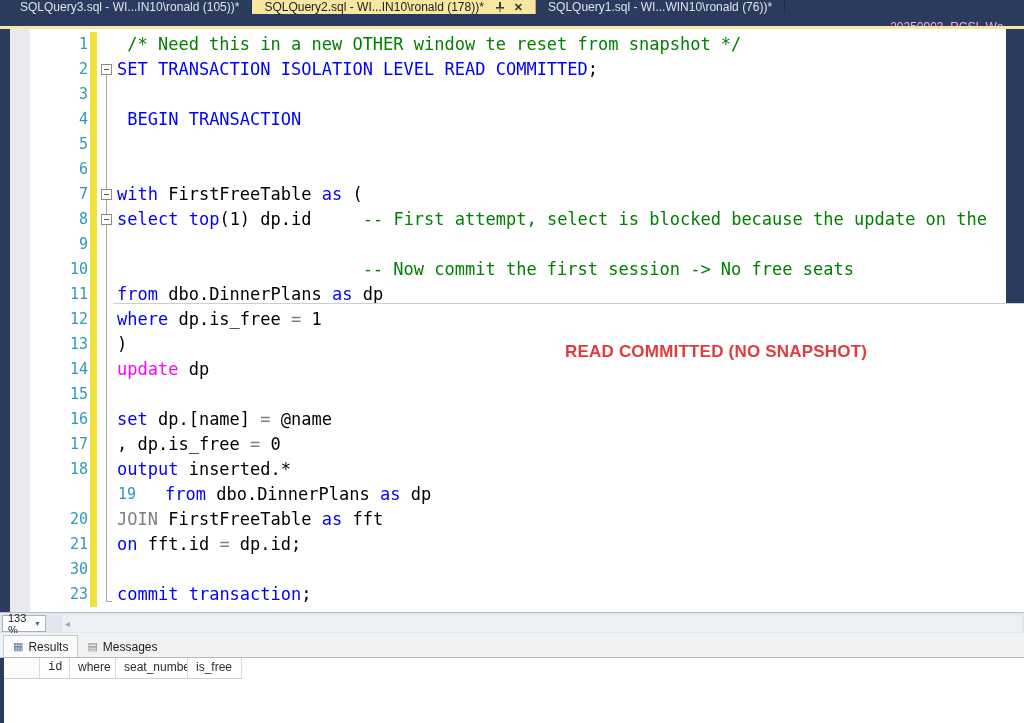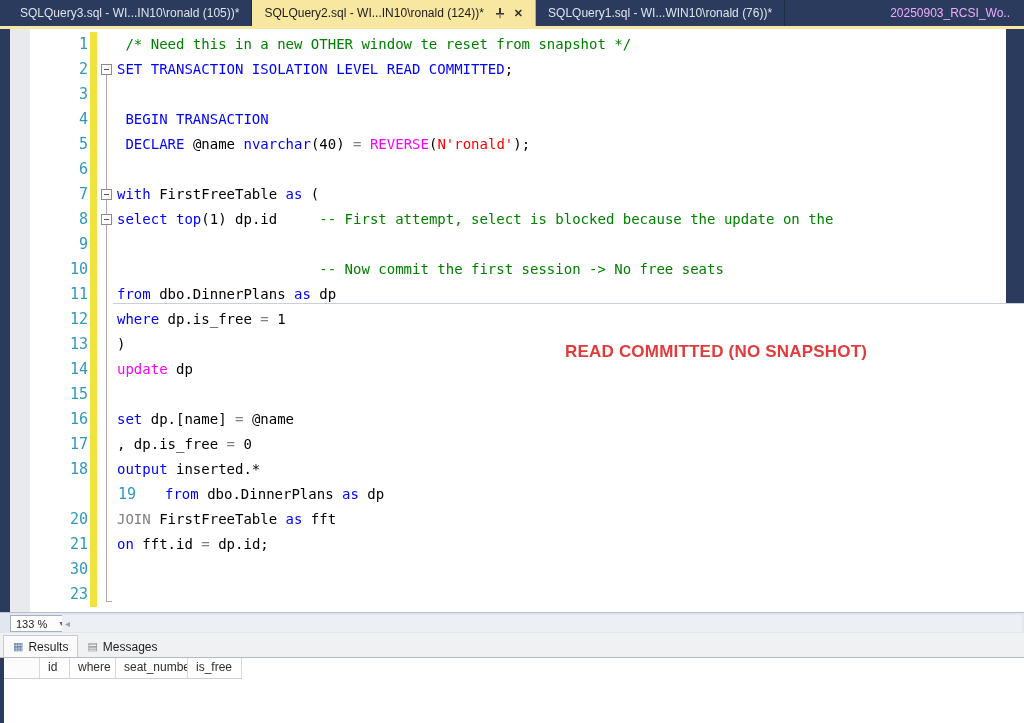--- a/index.html
+++ b/index.html
@@ -3,21 +3,21 @@
 <meta charset="utf-8">
 <style>
   html,body{margin:0;padding:0;}
   body{
     width:1024px;height:723px;position:relative;overflow:hidden;
     background:#2a3b5e;
     font-family:"Liberation Sans", sans-serif;
     -webkit-font-smoothing:antialiased;
   }
   
-  #tabbar{position:absolute;left:0;top:0;width:1024px;height:26px;display:flex;align-items:stretch;}
+  #tabbar{position:absolute;left:0;top:0;width:1024px;height:26px;display:flex;align-items:stretch;flex-direction:column;}
   #tabs-left{display:flex;align-items:stretch;padding-left:8px;}
   .tab{display:flex;align-items:center;padding:0 12px;font-size:12px;color:#dfe3ec;
        white-space:nowrap;cursor:default;border-right:1px solid rgba(0,0,0,0.25);}
   .tab.active{background:var(--accent-yellow);color:#1c1c1c;}
   .tab .tab-label{pointer-events:none;}
   .tab .pin{margin-left:10px;display:inline-flex;}
   .tab .close{margin-left:8px;font-size:11px;color:#333;font-weight:bold;}
   #right-tab{margin-left:auto;display:flex;align-items:center;padding:6px 14px;
              font-size:12px;color:#f0abfc;white-space:nowrap;}
   #tab-underline{position:absolute;left:0;top:26px;width:1024px;height:3px;background:var(--accent-yellow);}
@@ -28,33 +28,33 @@
   #outline-vline{position:absolute;left:96px;top:46px;width:1px;height:527px;background:#a9a9a9;}
   #outline-corner{position:absolute;left:96px;top:572px;width:6px;height:1px;background:#a9a9a9;}
   #code-lines{position:absolute;left:0;top:3px;right:0;}
   .row{position:absolute;left:0;height:25px;width:100%;}
   .ln{position:absolute;left:22px;width:56px;text-align:right;
       font-family:"DejaVu Sans Mono", monospace;font-size:15px;line-height:25px;color:#2f99bb;}
   .fold{position:absolute;left:91px;top:7px;width:11px;height:11px;background:#fff;
         border:1px solid #8a8a8a;box-sizing:border-box;}
   .fold::after{content:"";position:absolute;left:2px;top:4px;width:5px;height:1px;background:#555;}
   .code{position:absolute;left:107px;top:0;white-space:pre;
-        font-family:"DejaVu Sans Mono", monospace;font-size:14px;line-height:25px;color:#000;}
+        font-family:"DejaVu Sans Mono", monospace;font-size:17px;line-height:25px;color:#000;}
   .tc{color:var(--c-comment);} .tk{color:var(--c-keyword);} .tp{color:#000000;}
   .tg{color:var(--c-gray);}    .tm{color:var(--c-magenta);} .tr{color:var(--c-string);}
   #annotation{position:absolute;left:555px;top:313px;font-size:17px;font-weight:bold;
               letter-spacing:0.2px;color:var(--annotation-red);white-space:nowrap;}
   #right-band{position:absolute;left:1006px;top:29px;width:18px;height:274px;background:#2a3b5e;}
   #underline-11{position:absolute;left:113px;top:303px;width:911px;height:1px;background:#c9cfda;}
   
   #scrollrow{position:absolute;left:0;top:612px;width:1024px;height:21px;background:#e2e6ee;
              border-top:1px solid #b8bfcc;box-sizing:border-box;}
-  #zoom-box{position:absolute;left:2px;top:2px;width:60px;height:17px;background:#fdfdfe;
+  #zoom-box{position:absolute;left:2px;top:2px;width:44px;height:17px;background:#fdfdfe;
             border:1px solid #a9b0bd;box-sizing:border-box;display:flex;align-items:center;
-            font-size:11px;color:#222;padding-left:5px;margin-left:8px;}
+            font-size:11px;color:#222;padding-left:5px;}
   #zoom-arrow{margin-left:auto;margin-right:4px;font-size:7px;color:#5a6372;}
   #hscroll{position:absolute;left:62px;top:2px;right:2px;height:17px;background:#eceff4;
            display:flex;align-items:center;}
   #hscroll-left-arrow{font-size:10px;color:#9aa4b8;padding-left:3px;}
   
   #resultstabs{position:absolute;left:0;top:633px;width:1024px;height:24px;background:#f0f1f3;
                display:flex;align-items:flex-end;padding-left:3px;box-sizing:border-box;}
   .rtab{display:flex;align-items:center;height:21px;padding:0 9px;font-size:12px;color:#1e1e1e;
         white-space:nowrap;}
   .rtab.active{background:#fbfbfc;border:1px solid #c6cbd3;border-bottom:none;}
@@ -71,21 +71,21 @@
 </style>
 </head>
 <body style="--accent-yellow: #f8e7a1; --changebar-yellow: #f0e43c; --annotation-red: #e23b3b; --c-comment: #008000; --c-keyword: #0000ff; --c-gray: #808080; --c-magenta: #ff00ff; --c-string: #ff0000;">
 
 <div id="tabbar">
   <div id="tabs-left">
       <div class="tab">
         <span class="tab-label">SQLQuery3.sql - WI...IN10\ronald (105))*</span>
       </div>
       <div class="tab active">
-        <span class="tab-label">SQLQuery2.sql - WI...IN10\ronald (124))*</span>
+        <span class="tab-label">SQLQuery2.sql - WI...IN10\ronald (178))*</span>
         <span class="pin">
           <svg width="12" height="12" viewBox="0 0 12 12">
             <g fill="#3a3a3a">
               <rect x="5" y="1" width="2" height="6"></rect>
               <rect x="2" y="6" width="8" height="1.6"></rect>
               <rect x="5.6" y="8" width="0.9" height="3.2"></rect>
             </g>
           </svg>
         </span>
         <span class="close">✕</span>
@@ -118,21 +118,20 @@
       <div class="row" style="top: 50px;">
         <span class="ln">3</span>
         <span class="code"></span>
       </div>
       <div class="row" style="top: 75px;">
         <span class="ln">4</span>
         <span class="code"><span class="tp"> </span><span class="tk">BEGIN TRANSACTION</span></span>
       </div>
       <div class="row" style="top: 100px;">
         <span class="ln">5</span>
-        <span class="code"><span class="tp"> </span><span class="tk">DECLARE</span><span class="tp"> @name </span><span class="tk">nvarchar</span><span class="tp">(40) </span><span class="tg">=</span><span class="tp"> </span><span class="tm">REVERSE</span><span class="tp">(</span><span class="tr">N'ronald'</span><span class="tp">);</span></span>
       </div>
       <div class="row" style="top: 125px;">
         <span class="ln">6</span>
         <span class="code"></span>
       </div>
       <div class="row" style="top: 150px;">
         <span class="ln">7</span>
         <span class="fold"></span>
         <span class="code"><span class="tk">with</span><span class="tp"> FirstFreeTable </span><span class="tk">as</span><span class="tp"> (</span></span>
       </div>
@@ -191,20 +190,21 @@
       <div class="row" style="top: 500px;">
         <span class="ln">21</span>
         <span class="code"><span class="tk">on</span><span class="tp"> fft.id </span><span class="tg">=</span><span class="tp"> dp.id;</span></span>
       </div>
       <div class="row" style="top: 525px;">
         <span class="ln">30</span>
         <span class="code"></span>
       </div>
       <div class="row" style="top: 550px;">
         <span class="ln">23</span>
+        <span class="code"><span class="tk">commit</span><span class="tp"> </span><span class="tk">transaction</span><span class="tp">;</span></span>
       </div>
     </div>
   <div id="annotation">READ COMMITTED (NO SNAPSHOT)</div>
 </div>
 <div id="right-band"></div>
 <div id="underline-11"></div>
 
 <div id="scrollrow">
   <div id="zoom-box">
     <span>133 %</span>
@@ -223,18 +223,18 @@
     <div class="rtab">
       <span class="ricon" style="color: rgb(138, 138, 138);">▤</span>
       <span>Messages</span>
     </div>
   </div>
 
 <div id="grid">
   <div id="grid-left-edge"></div>
   <div id="grid-header">
       <div class="gcell rowhdr" style="width: 36px;"></div>
-      <div class="gcell" style="width: 30px;">id</div>
+      <div class="gcell" style="width: 30px; font-family: Liberation Mono, monospace;">id</div>
       <div class="gcell" style="width: 46px;">where</div>
       <div class="gcell" style="width: 72px;">seat_number</div>
       <div class="gcell" style="width: 54px;">is_free</div>
     </div>
 </div>
 
 </body></html>

